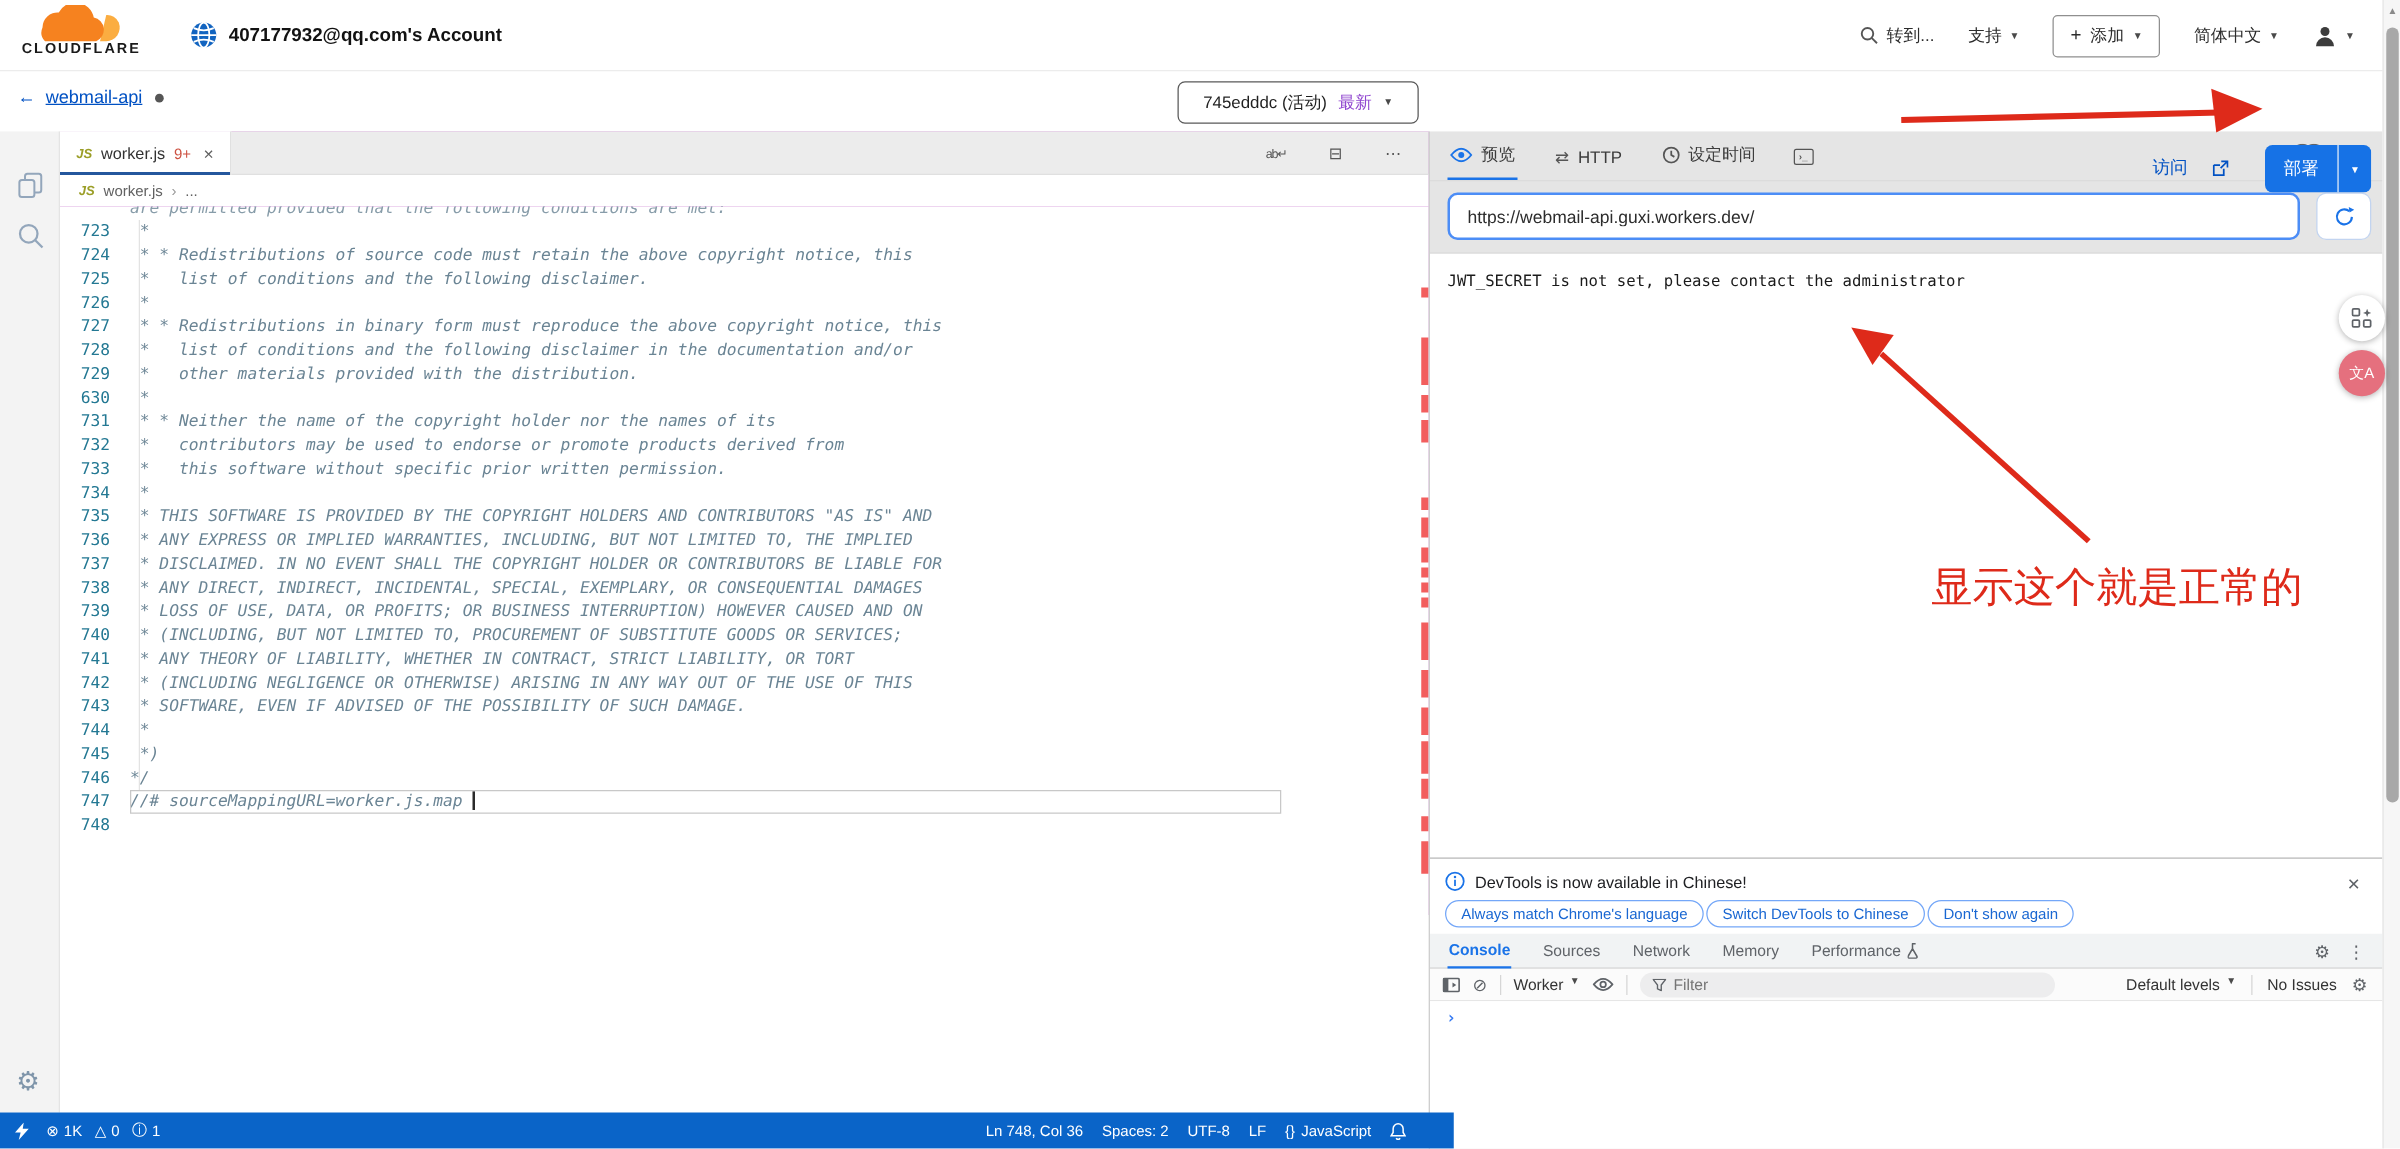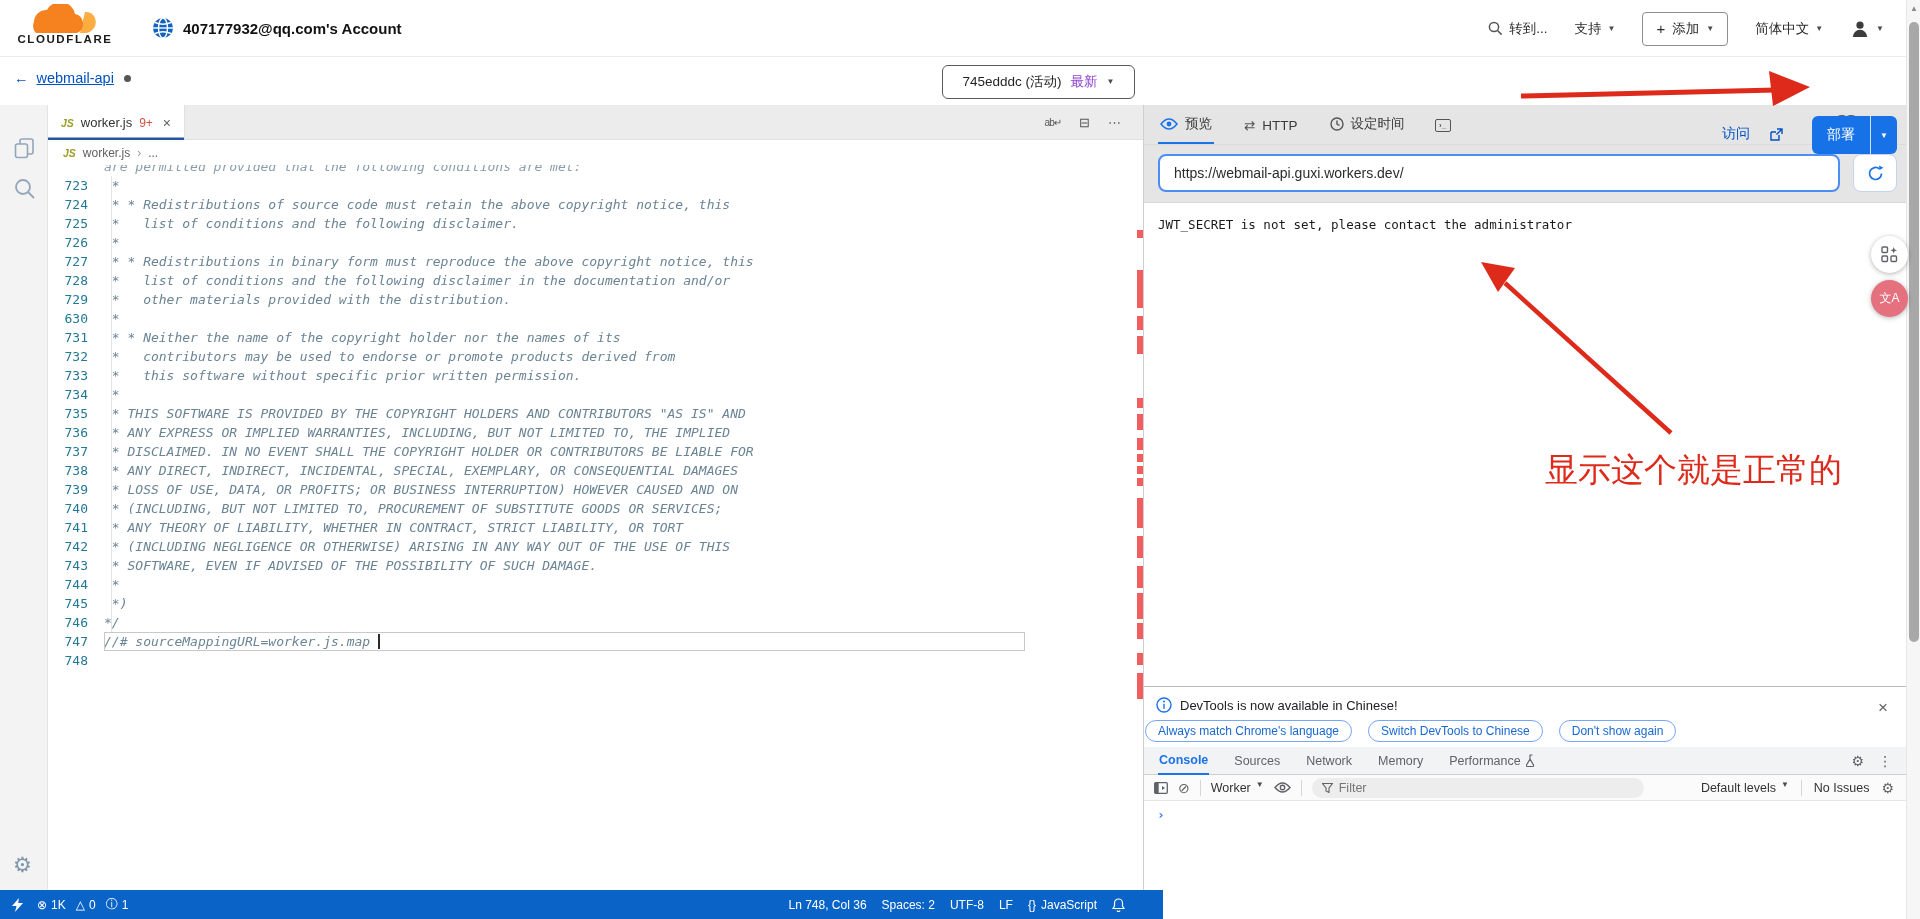--- a/index.html
+++ b/index.html
@@ -33,21 +33,21 @@
 
 .activity-bar{position:absolute;left:0;top:105px;width:48px;height:785px;background:#f3f3f3;border-right:1px solid #e4e4e4}
 .act-icon{position:absolute;left:13px;cursor:pointer;color:#7f95aa}
 .editor{position:absolute;left:48px;top:105px;width:1095px;height:627px;background:#a21caf}
 .tabbar{position:absolute;left:0;top:0;width:100%;height:35px;background:#ececec;border-bottom:1px solid #e0e0e0}
 .tab{position:absolute;left:0;top:0;height:35px;background:#fff;display:flex;align-items:center;gap:7px;padding:0 13px;border-right:1px solid #e0e0e0;box-shadow:inset 0 -2.5px 0 #24579d;cursor:pointer}
 .js-badge{font-size:10.5px;font-weight:bold;color:#9b9e27;font-style:italic}
 .tab-label{font-size:13px;color:#333}
 .tab-dirty{font-size:12px;color:#cd5242}
 .tab-close{font-size:14px;color:#616161;margin-left:3px}
-.tab-actions{position:absolute;right:22px;top:0;height:35px;display:flex;align-items:center;gap:18px;color:#555;font-size:13px}
+.tab-actions{position:absolute;right:22px;top:0;height:35px;display:flex;align-items:center;gap:34px;color:#555;font-size:13px}
 .tab-actions span{cursor:pointer}
 .wrap-ic{font-size:10px;letter-spacing:-1px}
 .breadcrumb{position:absolute;left:0;top:35px;width:100%;height:25px;display:flex;align-items:center;gap:7px;padding-left:15px;font-size:12px;color:#616161;background:#fff}
 .code-area{position:absolute;left:0;top:60px;width:100%;height:725px;background:#fff;overflow:hidden}
 .partial-line{position:absolute;left:0;top:0;height:11px;overflow:hidden;width:100%;opacity:.8}
 .partial-line .cl{transform:translateY(-8px);padding-left:56px}
 .gutter{position:absolute;left:0;top:11px;width:56px}
 .ln{height:19px;line-height:19px;text-align:right;padding-right:16px;font-family:"DejaVu Sans Mono","Liberation Mono",monospace;font-size:13px;color:#237893}
 .code-lines{position:absolute;left:56px;top:11px;width:985px}
 .cl{height:19px;line-height:19px;white-space:pre;font-family:"DejaVu Sans Mono","Liberation Mono",monospace;font-size:13px;font-style:italic;color:#6a8494}
@@ -75,21 +75,21 @@
 .url-input{position:absolute;left:14px;top:9px;width:682px;height:38px;border:2px solid #4c8df6;border-radius:8px;font-size:14px;color:#2c2c2c;padding:0 14px;outline:none;font-family:"Liberation Sans",sans-serif}
 .refresh-btn{position:absolute;left:709px;top:9px;width:44px;height:38px;border:1px solid #c2d4f0;border-radius:8px;background:#fff;display:flex;align-items:center;justify-content:center;cursor:pointer}
 .response{position:absolute;left:0;top:98px;width:100%;height:483px;background:#fff}
 .response-text{position:absolute;left:14px;top:14px;font-family:"DejaVu Sans Mono","Liberation Mono",monospace;font-size:12.5px;color:#1a1a1a}
 
 
 .devtools{position:absolute;left:0;top:581px;width:100%;height:233px;border-top:1px solid #b9b9b9;background:#fff}
 .dt-banner-text{position:absolute;left:36px;top:11px;font-size:13px;color:#202124}
 .dt-info{position:absolute;left:12px;top:10px}
 .dt-close{position:absolute;right:18px;top:12px;font-size:17px;color:#5f6368;cursor:pointer;line-height:1}
-.dt-pills{position:absolute;left:1px;top:33px;display:flex;gap:16px}
+.dt-pills{position:absolute;left:12px;top:33px;display:flex;gap:2px}
 .dt-pill{border:1px solid #74a7f8;border-radius:12px;color:#1967d2;font-size:12px;padding:3px 12px;background:#fff;cursor:pointer;white-space:nowrap;font-family:"Liberation Sans",sans-serif}
 .dt-tabs{position:absolute;left:0;top:60px;width:100%;height:28px;background:#f1f3f4;border-bottom:1px solid #d0d0d0;display:flex;align-items:center;padding-left:14px;gap:24px;font-size:12.5px;color:#5f6368}
 .dt-tab{display:flex;align-items:center;gap:5px;height:28px;padding:0 1px;cursor:pointer}
 .dt-tab.active{color:#1a73e8;border-bottom:2.5px solid #1a73e8;font-weight:bold}
 .dt-tabs-right{position:absolute;right:14px;top:60px;height:28px;display:flex;align-items:center;gap:14px;color:#5f6368}
 .dt-toolbar{position:absolute;left:0;top:88px;width:100%;height:26px;background:#fbfbfb;border-bottom:1px solid #e6e6e6;display:flex;align-items:center;padding-left:10px;gap:10px;color:#5f6368;font-size:12.5px}
 .dt-sep{width:1px;height:16px;background:#d6d6d6}
 .dt-drop{display:flex;align-items:flex-start;gap:5px;color:#333;cursor:pointer;white-space:nowrap}
 .filter-pill{display:flex;align-items:center;gap:6px;background:#ededee;border-radius:12px;height:20px;width:332px;padding:0 10px}
 .filter-input{border:none;background:transparent;outline:none;font-size:12.5px;color:#444;width:280px;font-family:"Liberation Sans",sans-serif}

